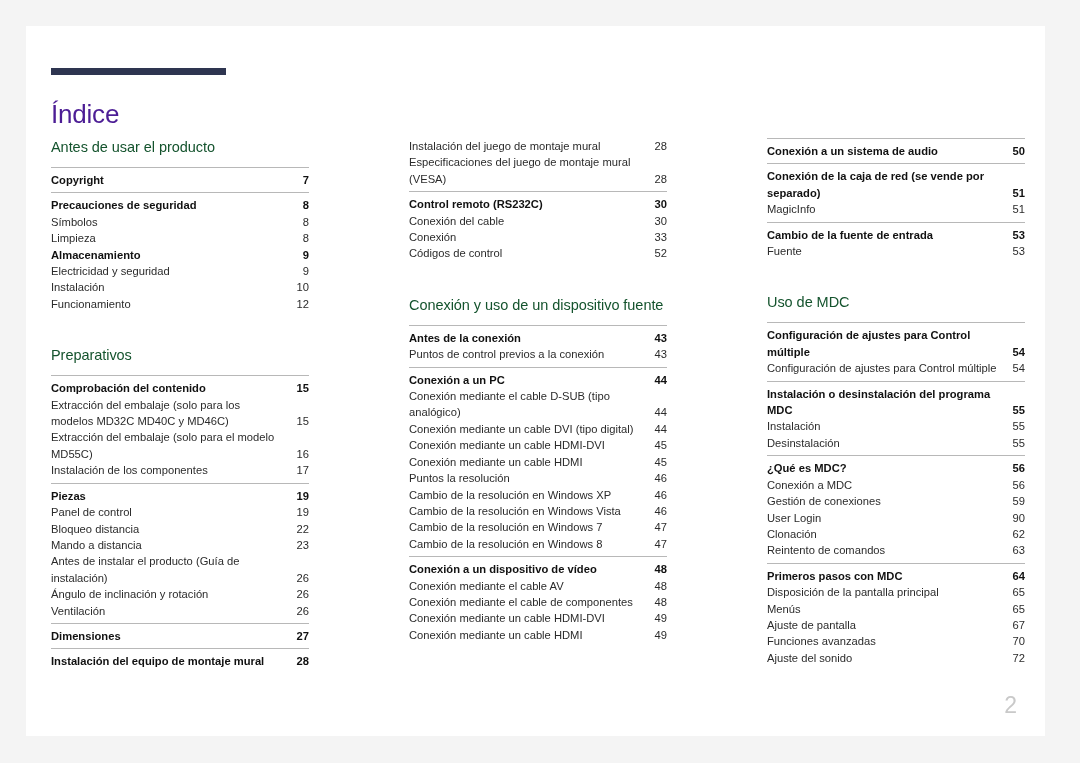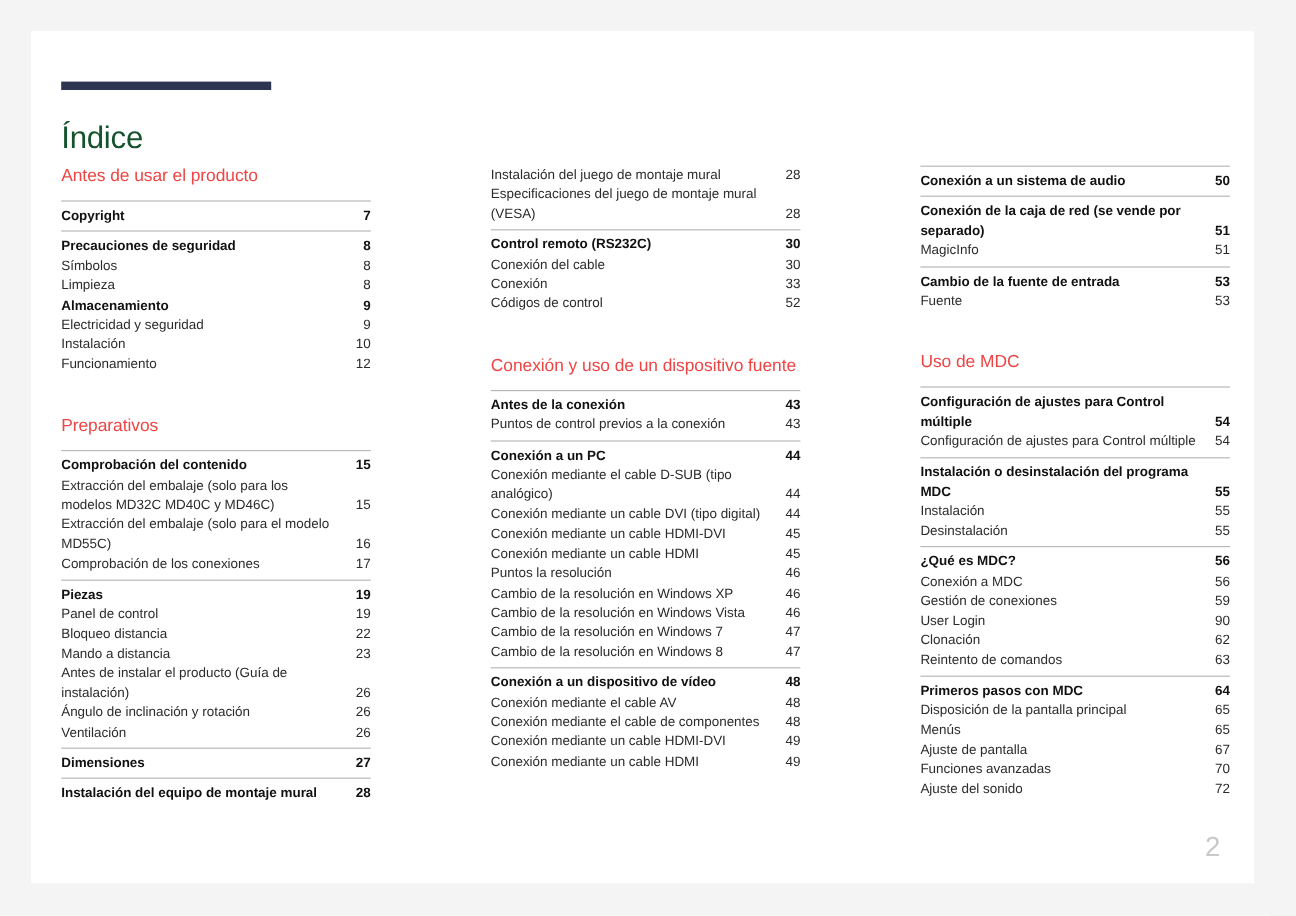--- a/index.html
+++ b/index.html
@@ -28,42 +28,42 @@
     width: 175px;
     height: 7px;
     background: #2e3550;
   }
   #page-title {
     position: absolute;
     left: 25px;
     top: 55px;
     font-size: 26px;
     font-weight: normal;
-    color: #14532d;
+    color: #4c1d95;
     letter-spacing: -0.2px;
     line-height: 32px;
   }
   #columns {
     position: absolute;
     left: 25px;
     top: 112px;
     width: 975px;
     display: flex;
     flex-direction: row;
     gap: 0;
   }
   .column {
     width: 258px;
     margin-right: 100px;
   }
   .column:last-child {
     margin-right: 0;
   }
   .section-heading {
-    color: #ef4444;
+    color: #14532d;
     font-size: 14.5px;
     line-height: 19px;
     font-weight: normal;
     margin: 0 0 10px 0;
     letter-spacing: -0.05px;
   }
   .section-gap {
     height: 30px;
   }
   .group {
@@ -168,21 +168,21 @@
           </div>
           <div class="entry">
             <span class="label">Extracción del embalaje (solo para los modelos MD32C MD40C y MD46C)</span>
             <span class="page">15</span>
           </div>
           <div class="entry">
             <span class="label">Extracción del embalaje (solo para el modelo MD55C)</span>
             <span class="page">16</span>
           </div>
           <div class="entry">
-            <span class="label">Comprobación de los conexiones</span>
+            <span class="label">Instalación de los componentes</span>
             <span class="page">17</span>
           </div>
         </div>
         <div class="group">
           <div class="entry bold">
             <span class="label">Piezas</span>
             <span class="page">19</span>
           </div>
           <div class="entry">
             <span class="label">Panel de control</span>

